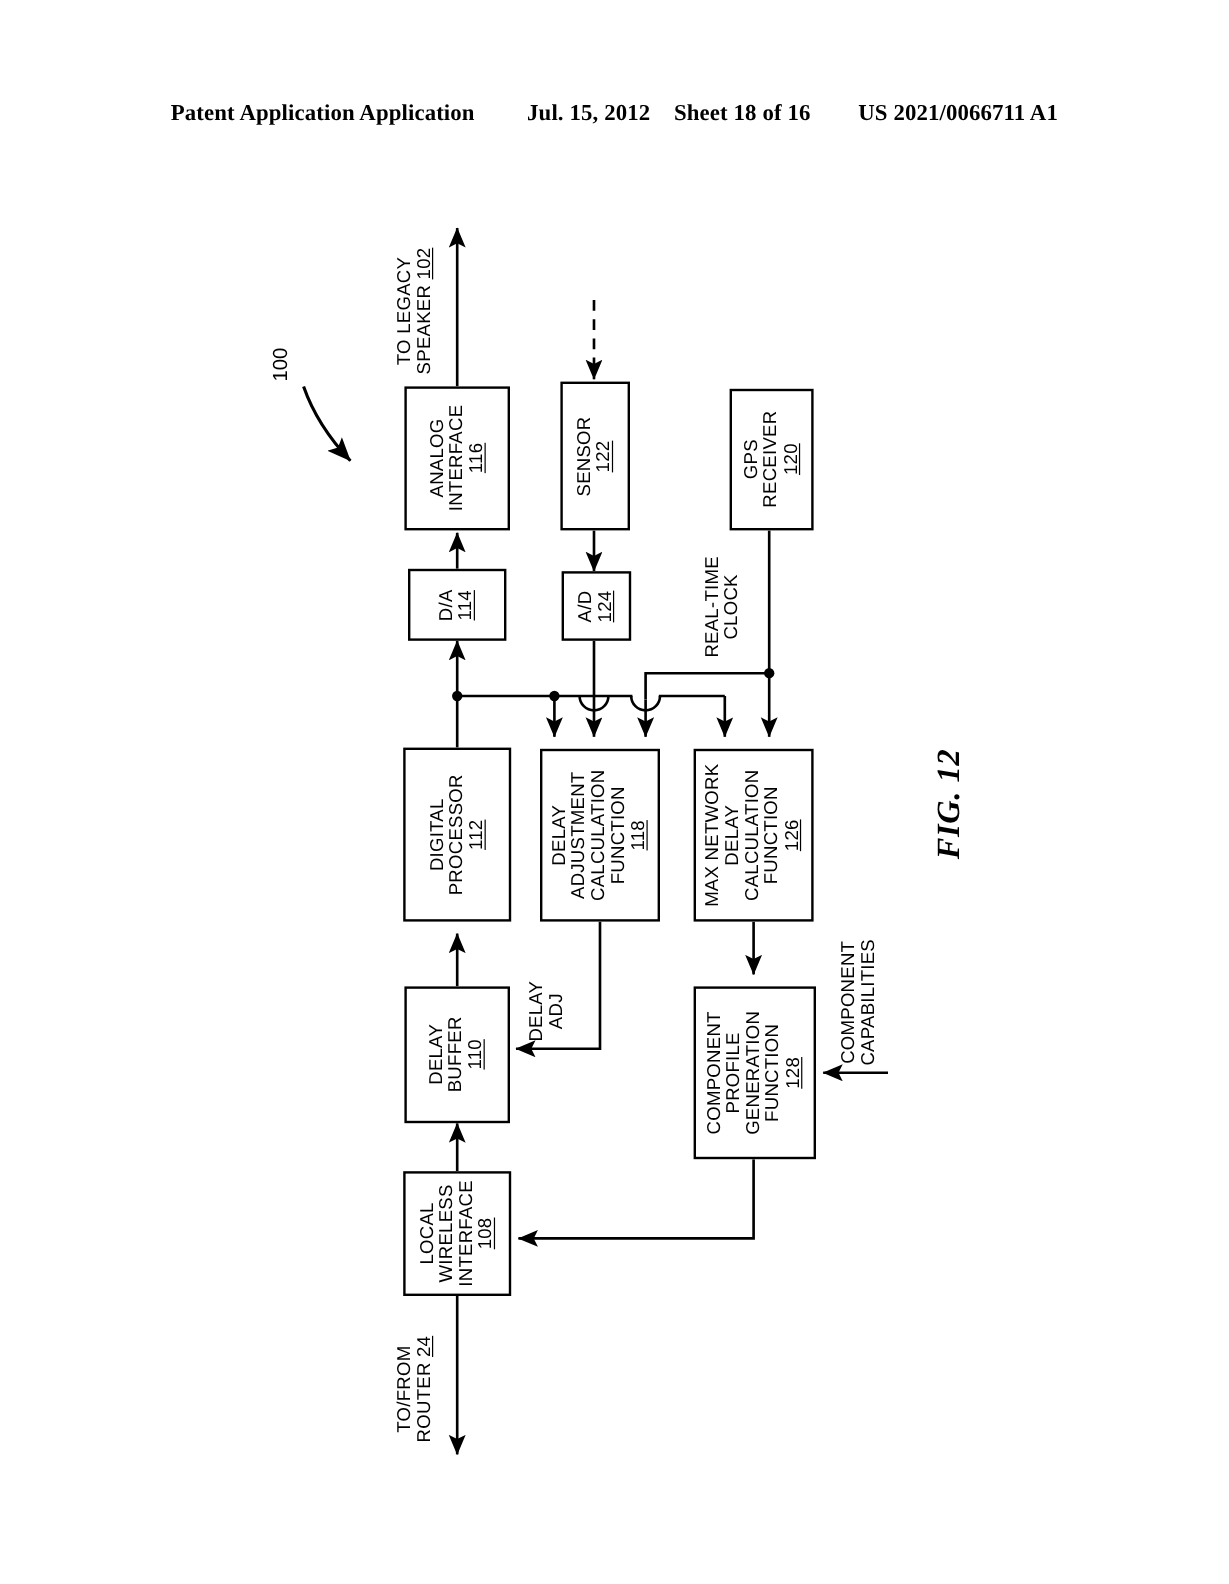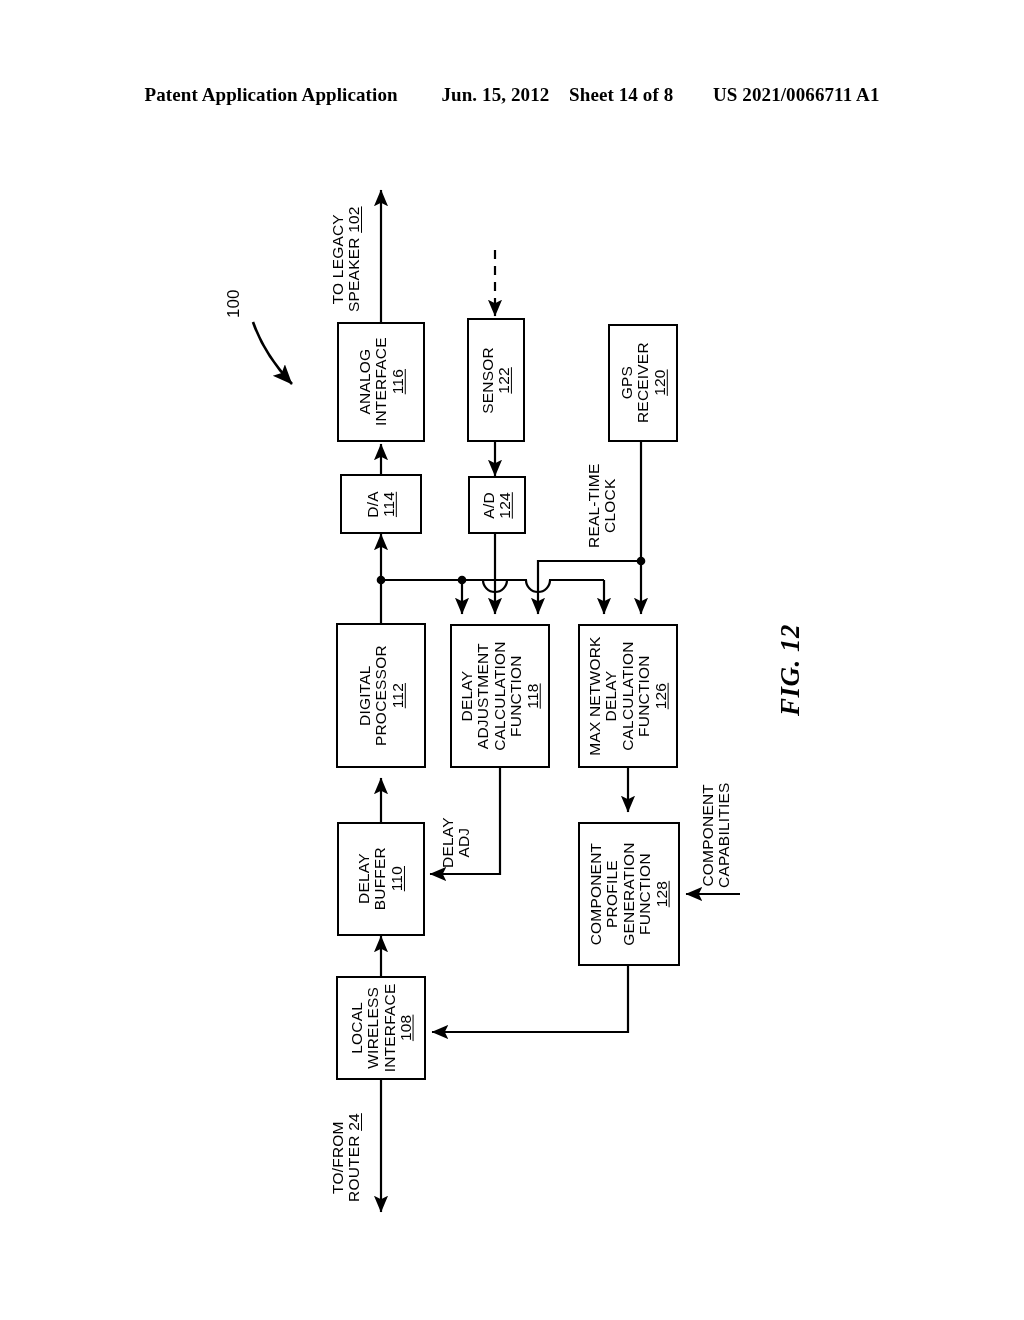--- a/index.html
+++ b/index.html
@@ -111,23 +111,23 @@
   }
 </style>
 </head>
 <body>
 
 <div id="page">
 
   <div id="pub-header">
     <span>Patent Application Application</span>
     <span class="hdr-gap-1"></span>
-    <span>Jun. 15, 2012</span>
+    <span>Jul. 15, 2012</span>
     <span class="hdr-gap-3"></span>
-    <span>Sheet 14 of 8</span>
+    <span>Sheet 18 of 16</span>
     <span class="hdr-gap-2"></span>
     <span>US 2021/0066711 A1</span>
   </div>
 
   <div id="diagram">
 
     <svg id="wires" viewBox="0 0 1024 1320">
       <defs>
         <marker id="arrow" markerWidth="9" markerHeight="9" refX="7.4" refY="3.2" orient="auto" markerUnits="strokeWidth">
           <path d="M0,0 L7.6,3.2 L0,6.4 L1.6,3.2 z" fill="#000"></path>

